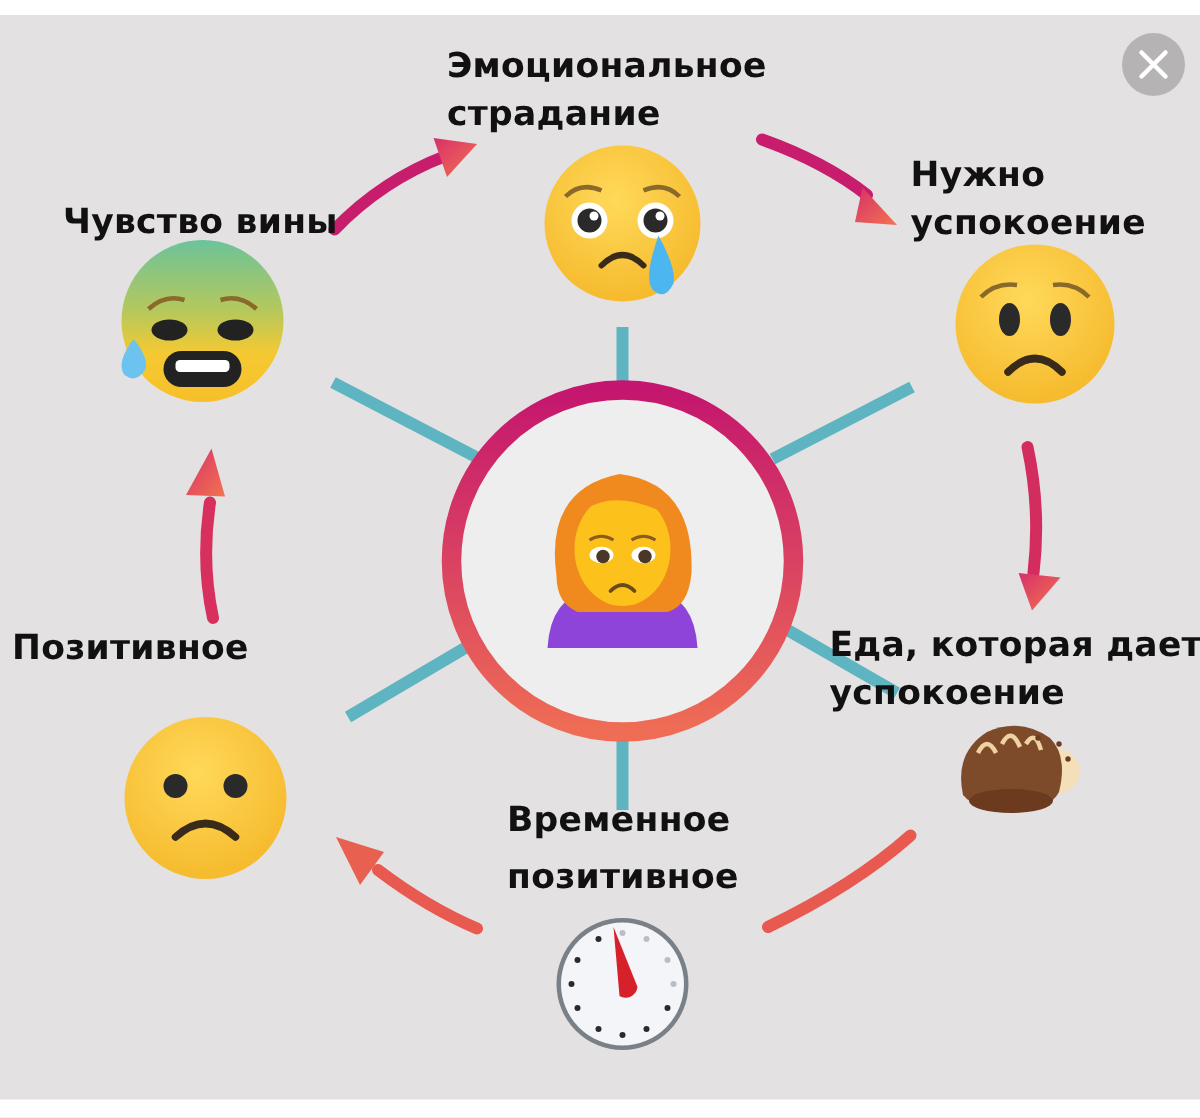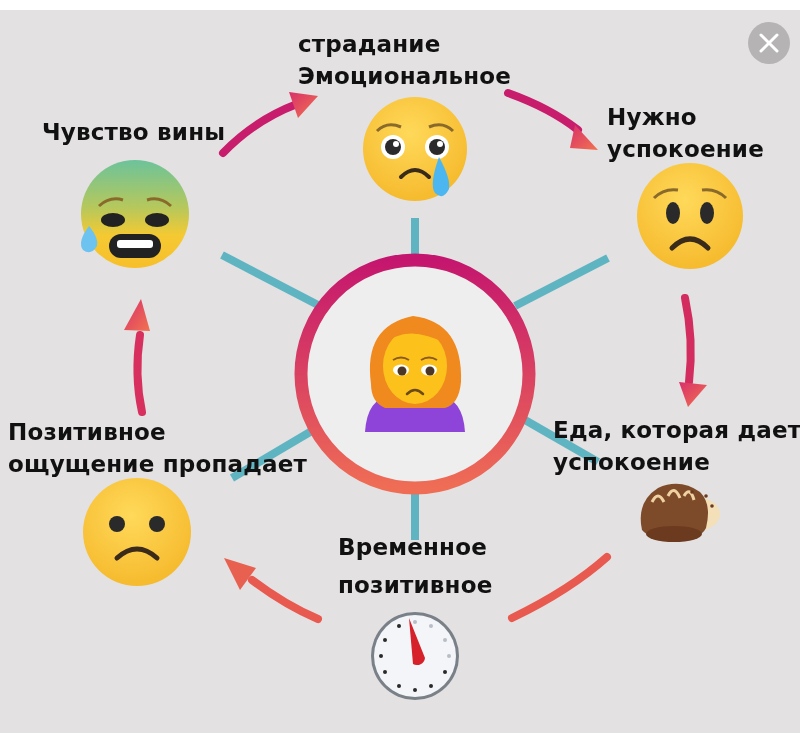--- a/index.html
+++ b/index.html
@@ -172,41 +172,40 @@
 
   <g transform="translate(137,532)">
     <circle r="54" fill="url(#faceGrad)"></circle>
     <circle cx="-20" cy="-8" r="8" fill="#2a2a2a"></circle>
     <circle cx="20" cy="-8" r="8" fill="#2a2a2a"></circle>
     <path d="M-20,26 Q0,8 20,26" stroke="#3a2a1a" stroke-width="5" fill="none" stroke-linecap="round"></path>
   </g>
 </svg>
 
 <div class="label" style="left:298px; top:28px;">
+  <span>Эмоциональное</span>
   <span>страдание</span>
-  <span>Эмоциональное</span>
-</div>
-
-<div class="label" style="left:42px; top:116px;">
+</div>
+
+<div class="label" style="left:42px; top:132px;">
   <span>Чувство вины</span>
 </div>
 
 <div class="label" style="left:607px; top:101px;">
   <span>Нужно</span>
   <span>успокоение</span>
 </div>
 
 <div class="label" style="left:553px; top:414px;">
   <span>Еда, которая дает</span>
   <span>успокоение</span>
 </div>
 
 <div class="label" style="left:8px; top:416px;">
   <span>Позитивное</span>
-  <span>ощущение пропадает</span>
 </div>
 
 <div class="label" style="left:338px; top:528px; line-height:38px;">
   <span>Временное</span>
   <span>позитивное</span>
 </div>
 
 <div class="close-btn" title="">
   <svg width="42" height="42" viewBox="0 0 42 42">
     <line x1="13" y1="13" x2="29" y2="29" stroke="#ffffff" stroke-width="3" stroke-linecap="round"></line>

